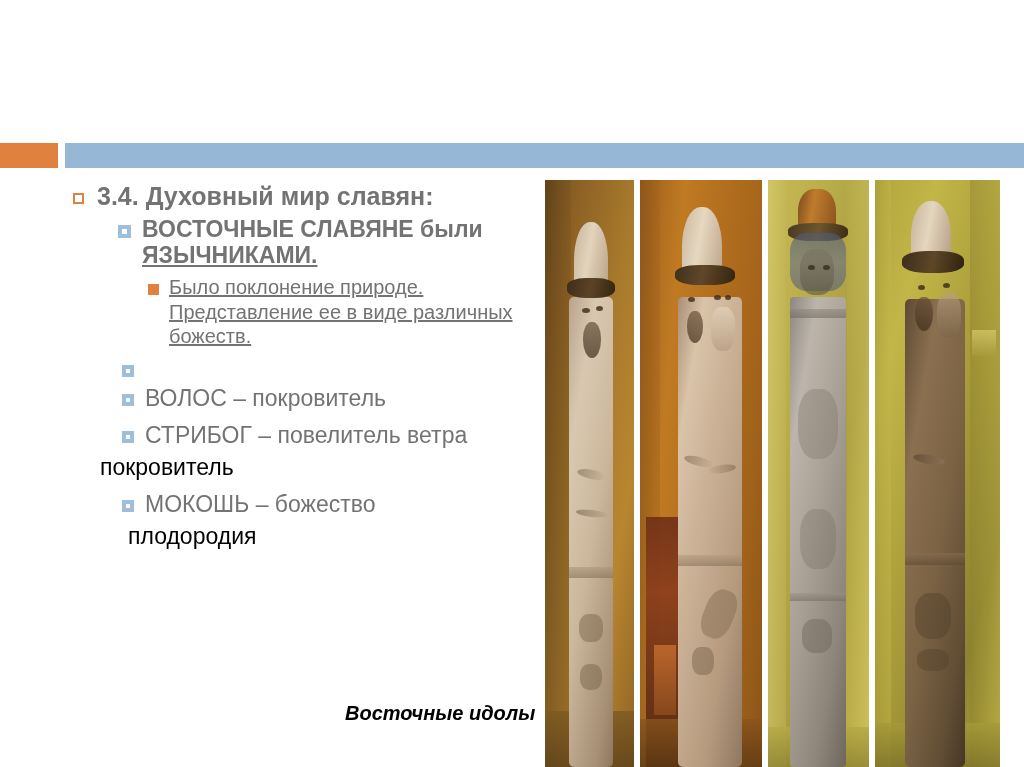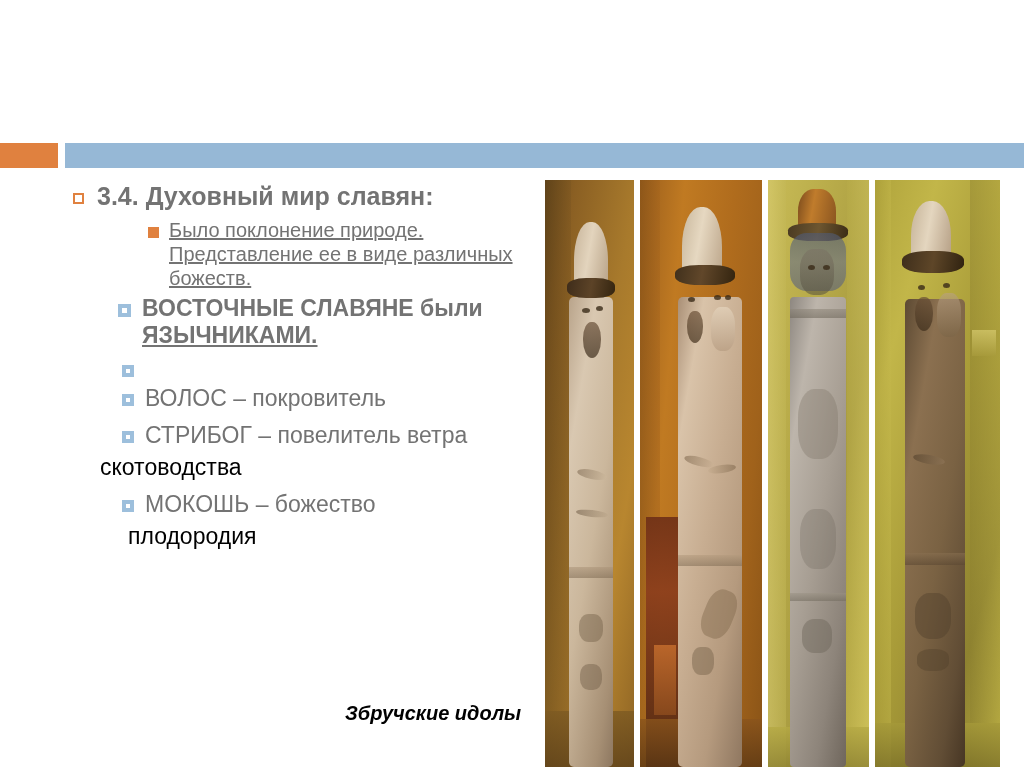--- a/index.html
+++ b/index.html
@@ -263,54 +263,54 @@
   <div id="bar-orange"></div>
   <div id="bar-blue"></div>
 
   <div id="text-column">
 
     <div class="bullet-row lvl1">
       <span class="marker"></span>
       <span class="bullet-text">3.4. Духовный мир славян:</span>
     </div>
 
+    <div class="bullet-row lvl2">
+      <span class="marker"></span>
+      <span class="bullet-text"><span>ВОСТОЧНЫЕ СЛАВЯНЕ были </span><span class="underline">ЯЗЫЧНИКАМИ.</span></span>
+    </div>
+
     <div class="bullet-row lvl3">
       <span class="marker"></span>
       <span class="bullet-text">Было поклонение природе. Представление ее в виде различных божеств.</span>
     </div>
 
-    <div class="bullet-row lvl2">
-      <span class="marker"></span>
-      <span class="bullet-text"><span>ВОСТОЧНЫЕ СЛАВЯНЕ были </span><span class="underline">ЯЗЫЧНИКАМИ.</span></span>
-    </div>
-
     <div class="bullet-row lvl-god">
       <span class="marker"></span>
     </div>
 
 
     <div class="bullet-row lvl-god">
       <span class="marker"></span>
       <span class="bullet-text">ВОЛОС – покровитель</span>
     </div>
 
     <div class="bullet-row lvl-god">
       <span class="marker"></span>
       <span class="bullet-text">СТРИБОГ – повелитель ветра</span>
     </div>
-    <div class="wrap-line wrap-a">скотоводства</div>
+    <div class="wrap-line wrap-a">покровитель</div>
 
     <div class="bullet-row lvl-god">
       <span class="marker"></span>
       <span class="bullet-text">МОКОШЬ – божество</span>
     </div>
     <div class="wrap-line wrap-b">плодородия</div>
   </div>
 
-  <div id="caption">Збручские идолы</div>
+  <div id="caption">Восточные идолы</div>
 
   <div id="photo">
 
     <div class="panel p1">
       <div class="wall-stripe" style="left:0;width:26px;background:linear-gradient(90deg,#4e3614,#7a5520);"></div>
       <div class="floor" style="height:56px;background:linear-gradient(180deg,#7d5a22,#5d411a);"></div>
       <div class="idol" style="left:24px;width:44px;height:545px;">
         <div class="shaft" style="height:470px;border-radius:5px;
              background:linear-gradient(100deg,#b9a48b 0%,#d9c8b1 22%,#cbb79c 52%,#a68f74 86%,#8d7760 100%);"></div>
         <div class="hat" style="left:5px;top:0;width:34px;height:64px;

